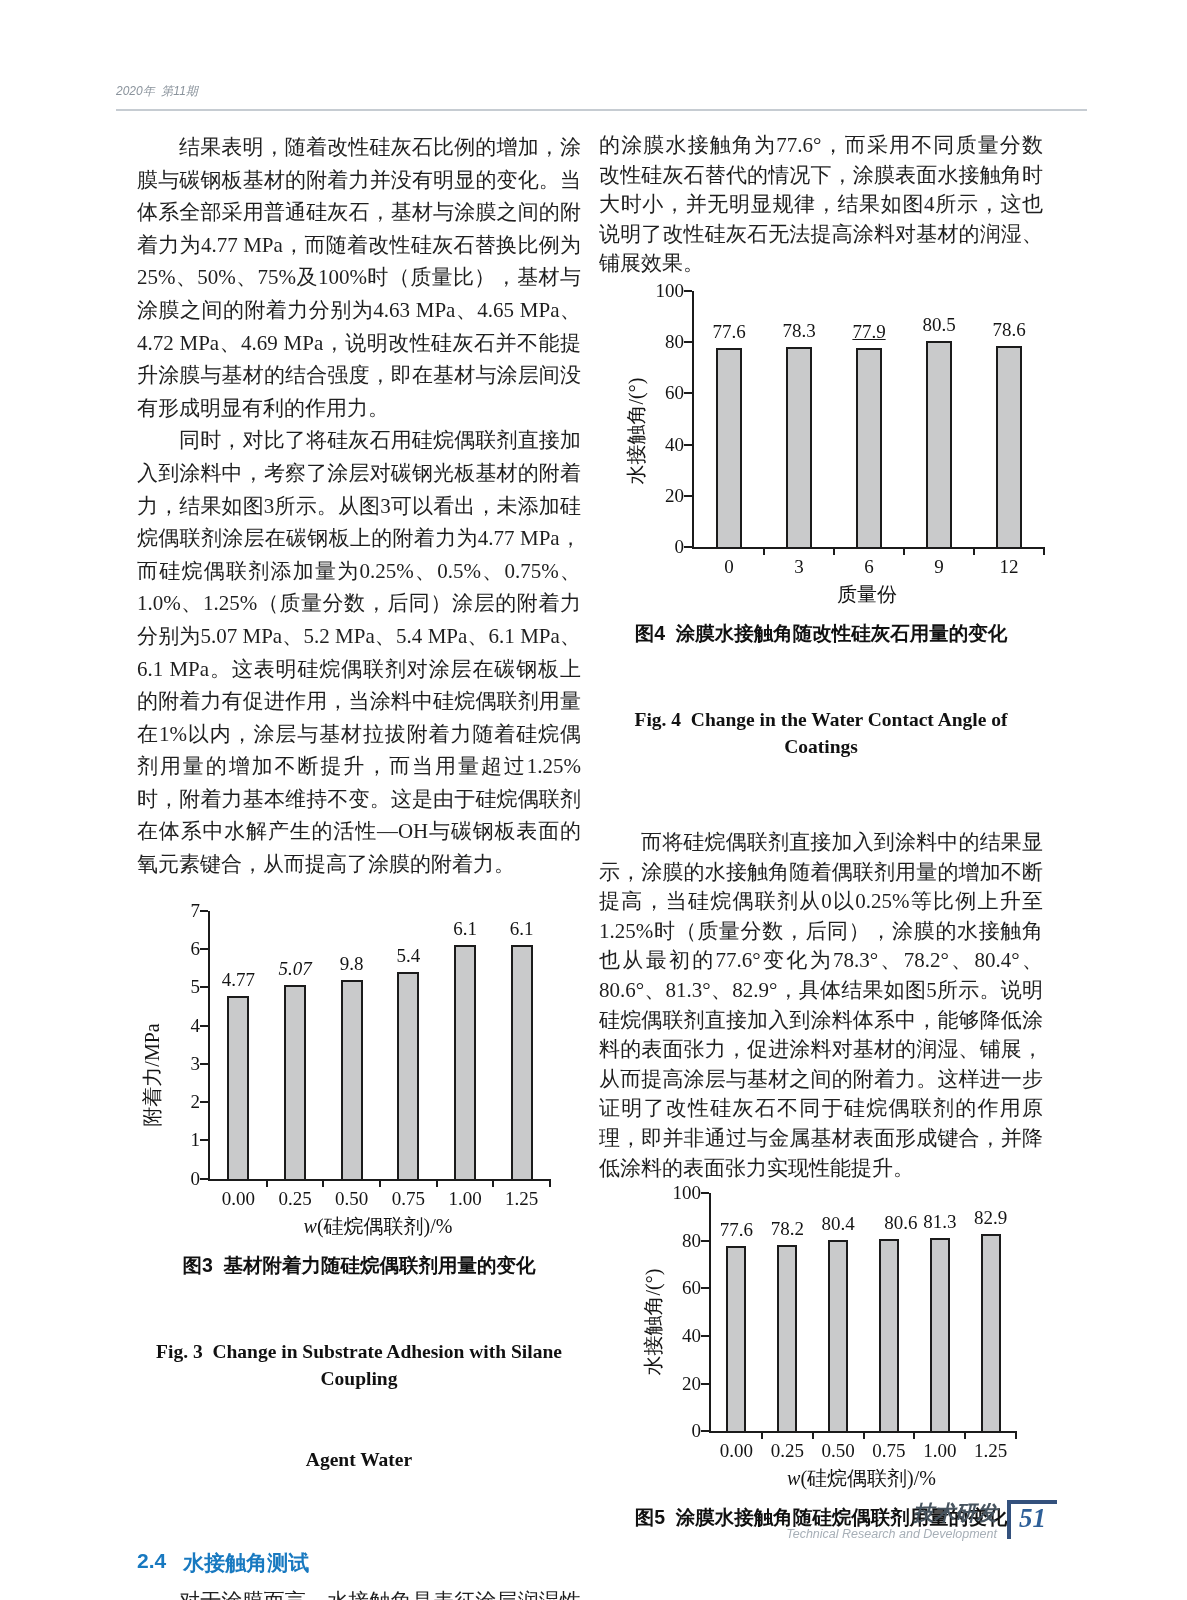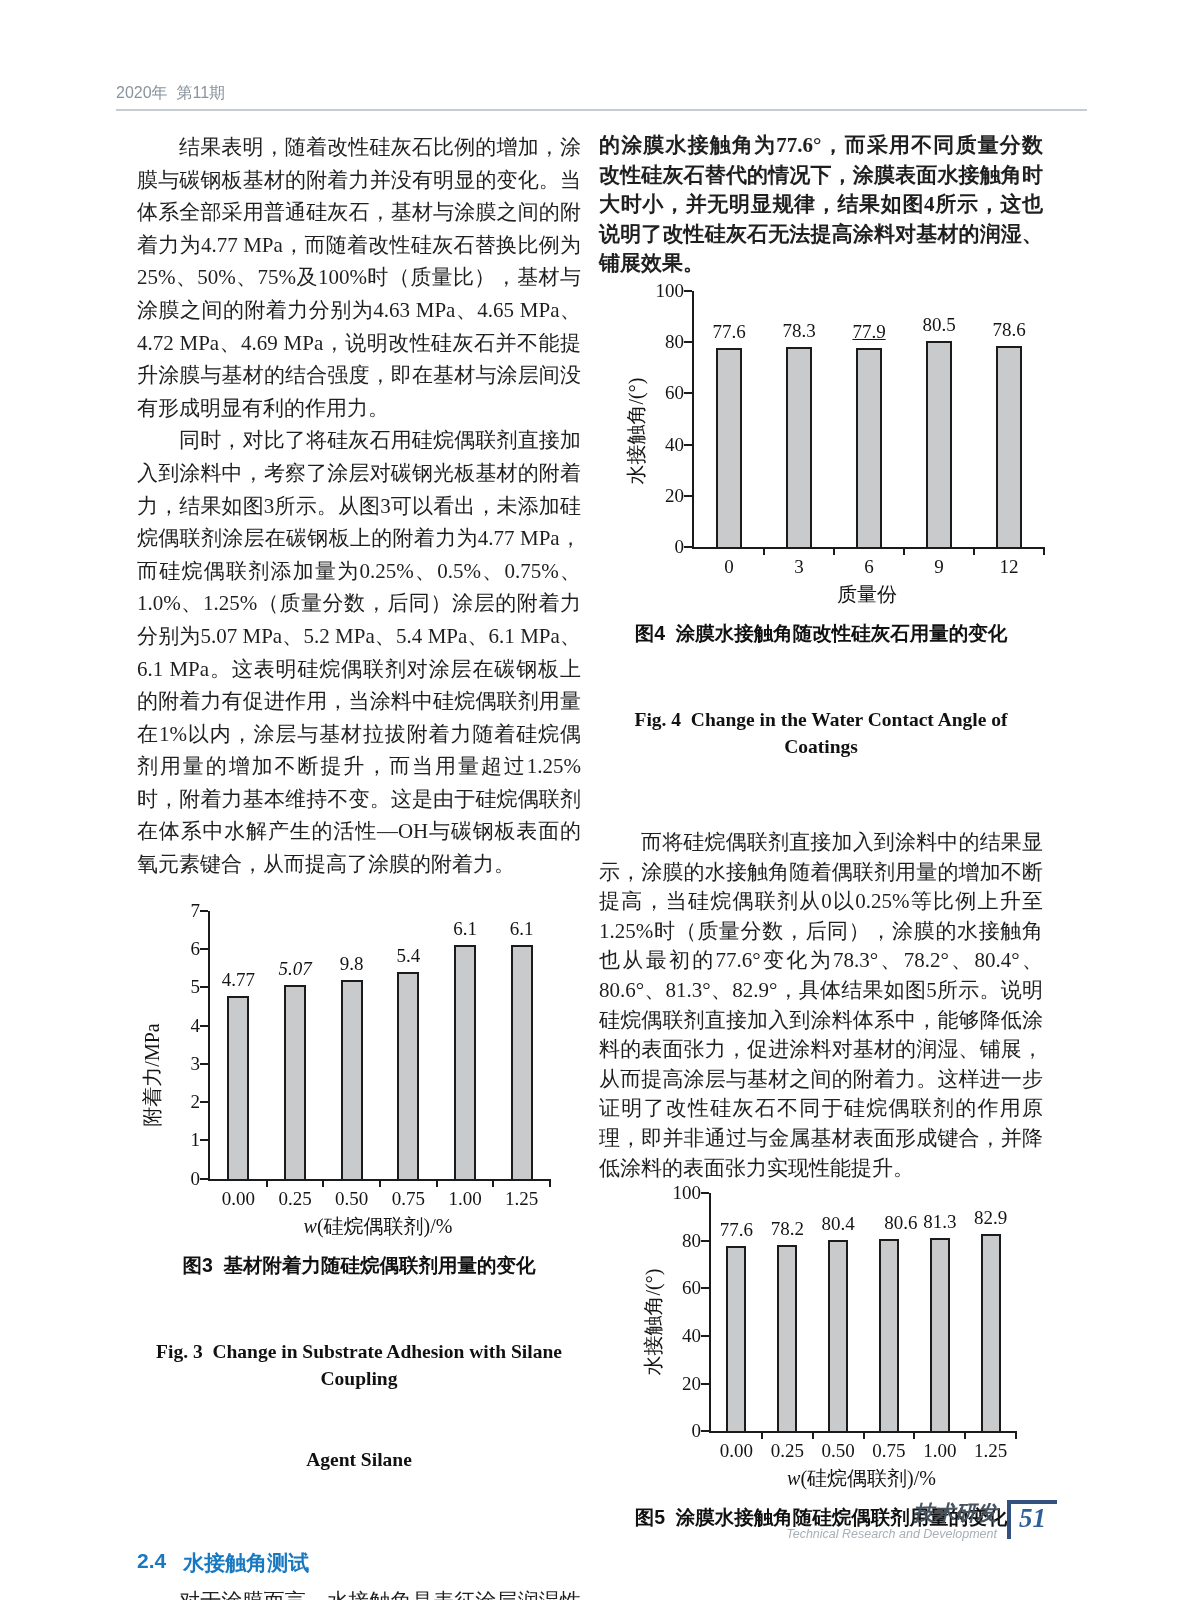--- a/index.html
+++ b/index.html
@@ -1,32 +1,32 @@
 <!DOCTYPE html>
 <html><head>
 <meta charset="utf-8">
 <style>
   html,body{margin:0;padding:0;background:#ffffff;}
   .page{position:relative;width:1187px;height:1600px;background:#ffffff;overflow:hidden;
         font-family:"Liberation Serif","DejaVu Serif",serif;color:#1f1f1f;}
 
   
   .header{position:absolute;left:116px;top:83px;width:971px;display:flex;justify-content:space-between;
-          font-size:16px;color:#8a939c;font-family:"Liberation Sans",sans-serif;white-space:pre-wrap;}
+          font-size:12px;color:#8a939c;font-family:"Liberation Sans",sans-serif;white-space:pre-wrap;font-style:italic;}
   .header-rule{position:absolute;left:116px;top:109px;width:971px;height:2px;background:#c6ccd2;}
 
   
   .col{position:absolute;top:131px;width:444px;}
   .col-left{left:137px;}
   .col-right{left:599px;}
   .para{margin:0;font-size:21px;text-align:justify;text-indent:2em;}
   .lh33{line-height:32.6px;}
   .lh30{line-height:29.6px;}
   .lh29{line-height:29px;}
-  .noindent{text-indent:0;font-weight:bold;}
+  .noindent{text-indent:0;}
 
   
   .sec-head{display:flex;gap:17px;margin-top:22px;font-family:"Liberation Sans",sans-serif;
             font-weight:bold;font-size:21px;color:#1879c0;}
 
   
   .chart-wrap{position:relative;}
   .plot{position:relative;border-left:2px solid #1b1b1b;border-bottom:2px solid #1b1b1b;box-sizing:content-box;}
   .bar{position:absolute;bottom:0;background:#c9cacb;border:2px solid #1b1b1b;border-bottom:none;box-sizing:border-box;}
   .bval{position:absolute;transform:translateX(-50%);font-size:19px;color:#141414;white-space:nowrap;}
@@ -108,21 +108,21 @@
           <div class="xtick" style="left: calc(50% - 1px);"></div>
           <div class="xtick" style="left: calc(66.6667% - 1px);"></div>
           <div class="xtick" style="left: calc(83.3333% - 1px);"></div>
           <div class="xtick" style="left: calc(100% - 1px);"></div>
         </div>
       <div class="xlabel" style="margin-left: 71px; width: 340px;"><i>w</i><span>(硅烷偶联剂)/%</span></div>
     </div>
     <div class="cap-zh">图3  基材附着力随硅烷偶联剂用量的变化</div>
     <div class="cap-en">
       <span>Fig. 3  Change in Substrate Adhesion with Silane Coupling</span>
-      <span>Agent Silane</span>
+      <span>Agent Water</span>
     </div>
 
     <div class="sec-head">
       <span>2.4</span>
       <span>水接触角测试</span>
     </div>
     <p class="para lh29" style="margin-top:10px;">对于涂膜而言，水接触角是表征涂层润湿性能的重要方式，涂膜的水接触角越大，说明涂层的表面能越低；涂料的表面张力越小，在基材上的润湿、铺展效果越好，而充分的铺展和润湿对于涂层与基材之间形成牢固的嵌合及作用力至关重要。因此除了拉拔法测试附着力，本文还通过OCA-20型水接触角测试仪测定了涂层的水接触角，进一步探讨改性硅灰石的加入对涂层的作用机理。结果发现，采用普通硅灰石配方</p>
   </div>
 
   <div class="col col-right">

